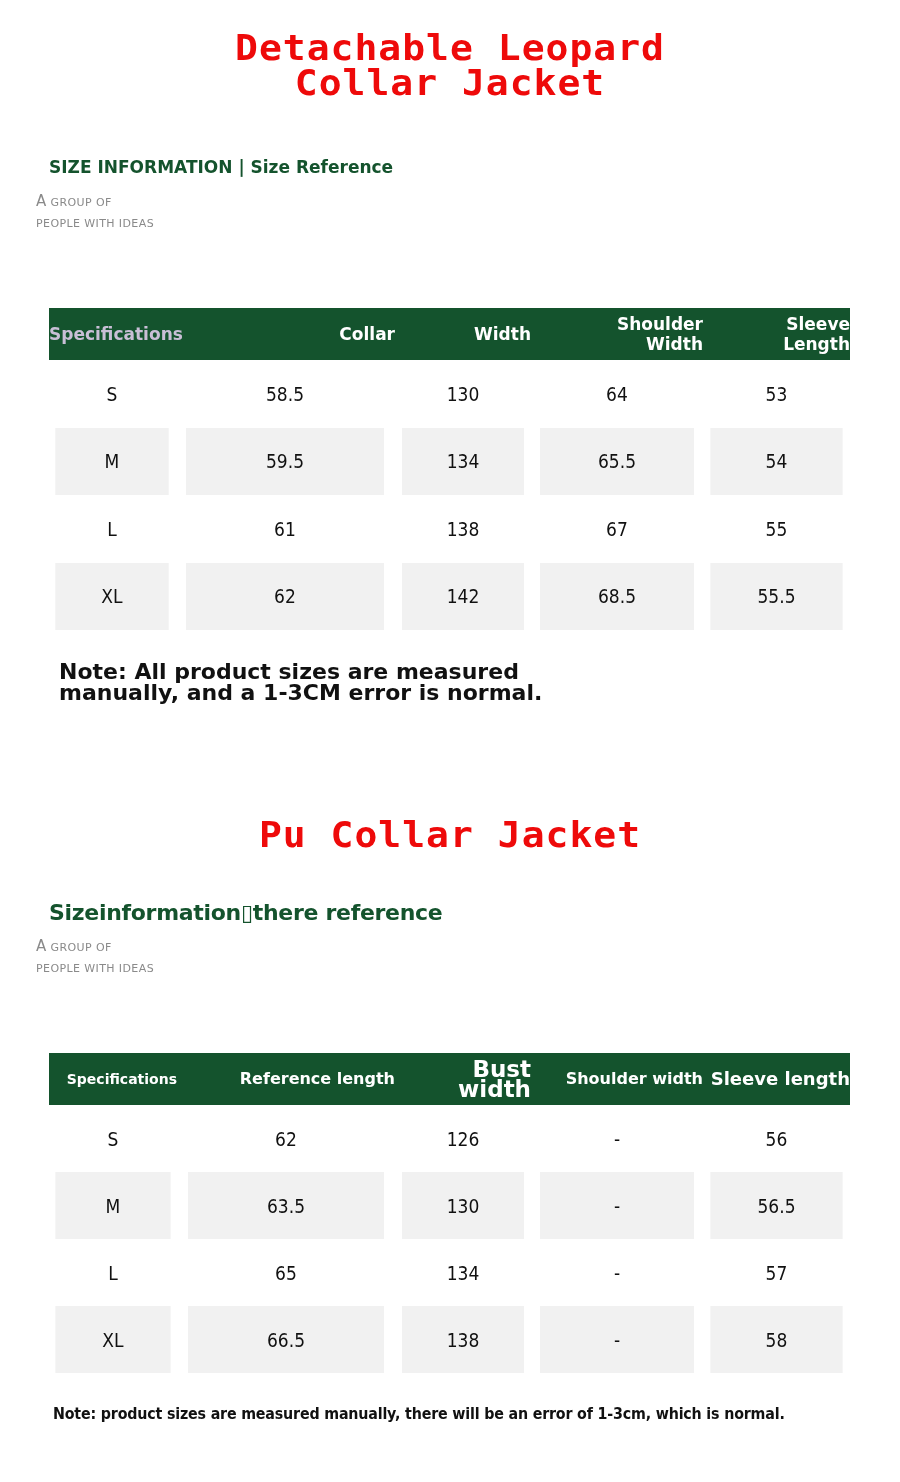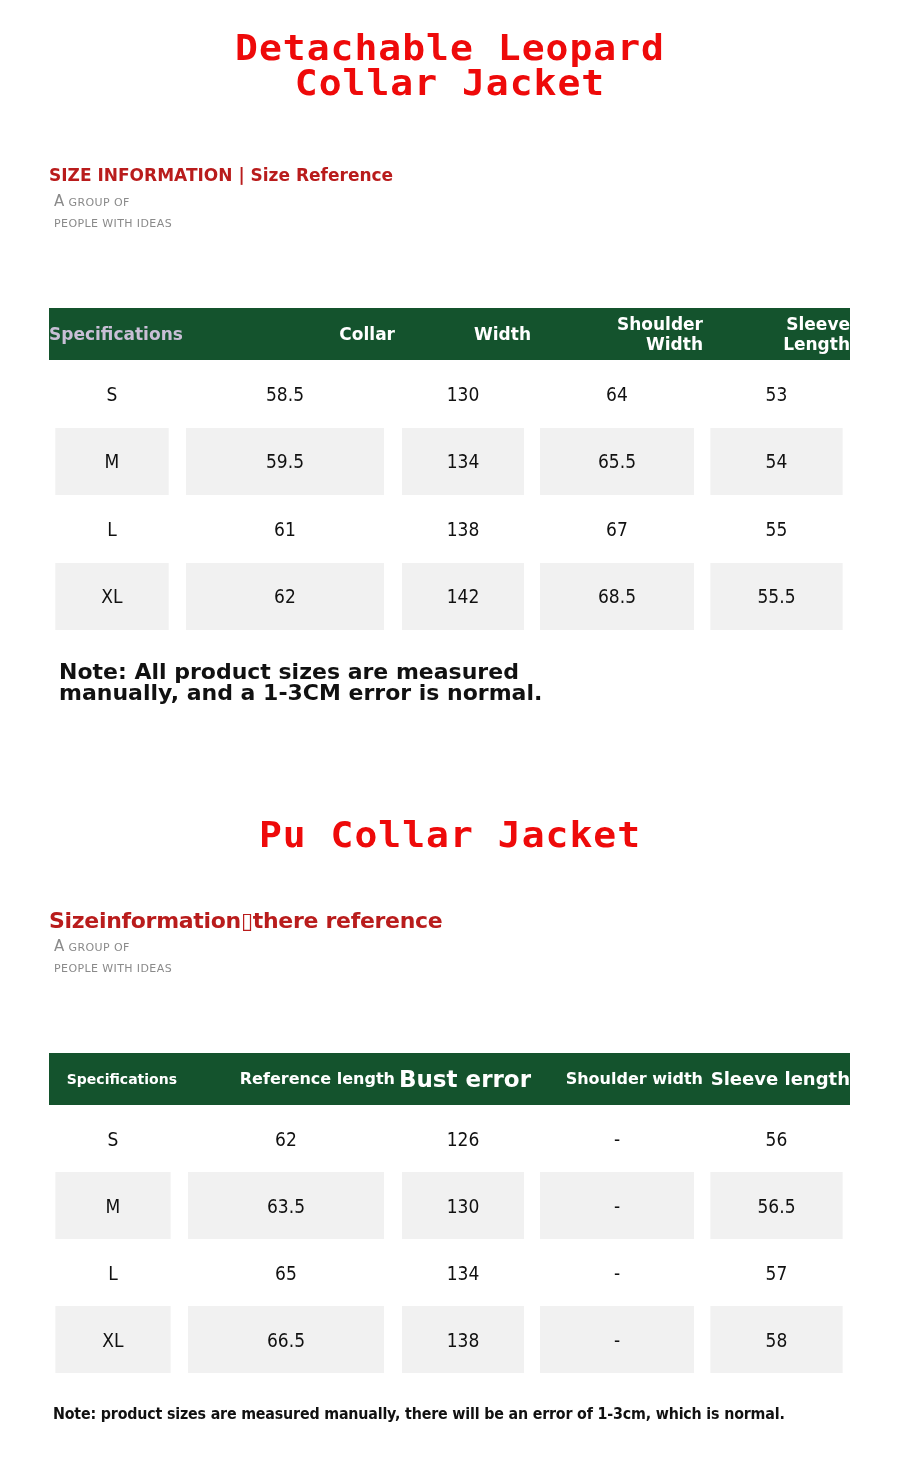--- a/index.html
+++ b/index.html
@@ -7,25 +7,25 @@
     body { position: relative; font-family: "Liberation Sans", sans-serif; color: #111; }
 
     .title {
       position: absolute; left: 0; width: 900px; text-align: center;
       color: #ee0a0a; font-family: "DejaVu Sans Mono", monospace; font-weight: bold;
       letter-spacing: 1px; transform: scaleY(0.92);
     }
     .title1 { top: 28px; font-size: 38px; line-height: 38px; }
     .title2 { top: 814px; font-size: 38px; line-height: 42px; }
 
-    .heading { position: absolute; left: 49px; font-family: "DejaVu Sans", sans-serif; font-weight: bold; color: #b91c1c; margin-top: 8px; }
+    .heading { position: absolute; left: 49px; font-family: "DejaVu Sans", sans-serif; font-weight: bold; color: #14532d; }
     .heading1 { top: 157px; font-size: 17px; }
     .heading2 { top: 900px; font-size: 22px; letter-spacing: -0.3px; }
 
-    .sub { position: absolute; left: 54px; color: #8a8a8a; font-family: "DejaVu Sans", sans-serif; font-size: 11px; letter-spacing: 0.4px; }
+    .sub { position: absolute; left: 36px; color: #8a8a8a; font-family: "DejaVu Sans", sans-serif; font-size: 11px; letter-spacing: 0.4px; }
     .sub .big { font-size: 15px; }
 
     table.spec {
       position: absolute; left: 49px; width: 801px; border-collapse: collapse; table-layout: fixed;
     }
     table.spec th {
       background: #14532d; color: #ffffff; font-family: "DejaVu Sans", sans-serif; font-weight: bold;
       text-align: right; vertical-align: middle; line-height: 20px;
     }
     table.spec td {
@@ -125,21 +125,21 @@
       <col style="width:128px">
       <col style="width:218px">
       <col style="width:136px">
       <col style="width:172px">
       <col style="width:147px">
     </colgroup>
   <thead>
     <tr>
       <th class="spec-col">Specifications</th>
       <th>Reference length</th>
-      <th class="bust-col">Bust error</th>
+      <th class="bust-col">Bust width</th>
       <th>Shoulder width</th>
       <th class="sleeve-col">Sleeve length</th>
     </tr>
   </thead>
   <tbody>
     <tr>
       <td>S</td>
       <td>62</td>
       <td>126</td>
       <td>-</td>

